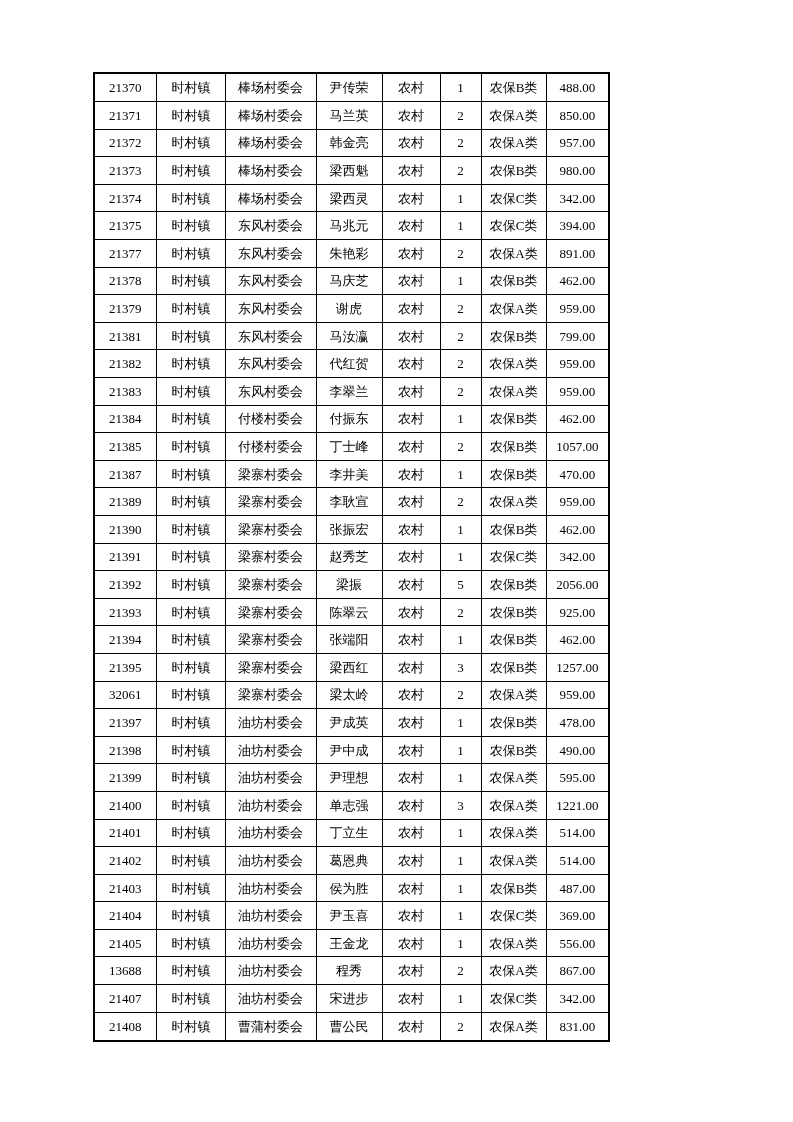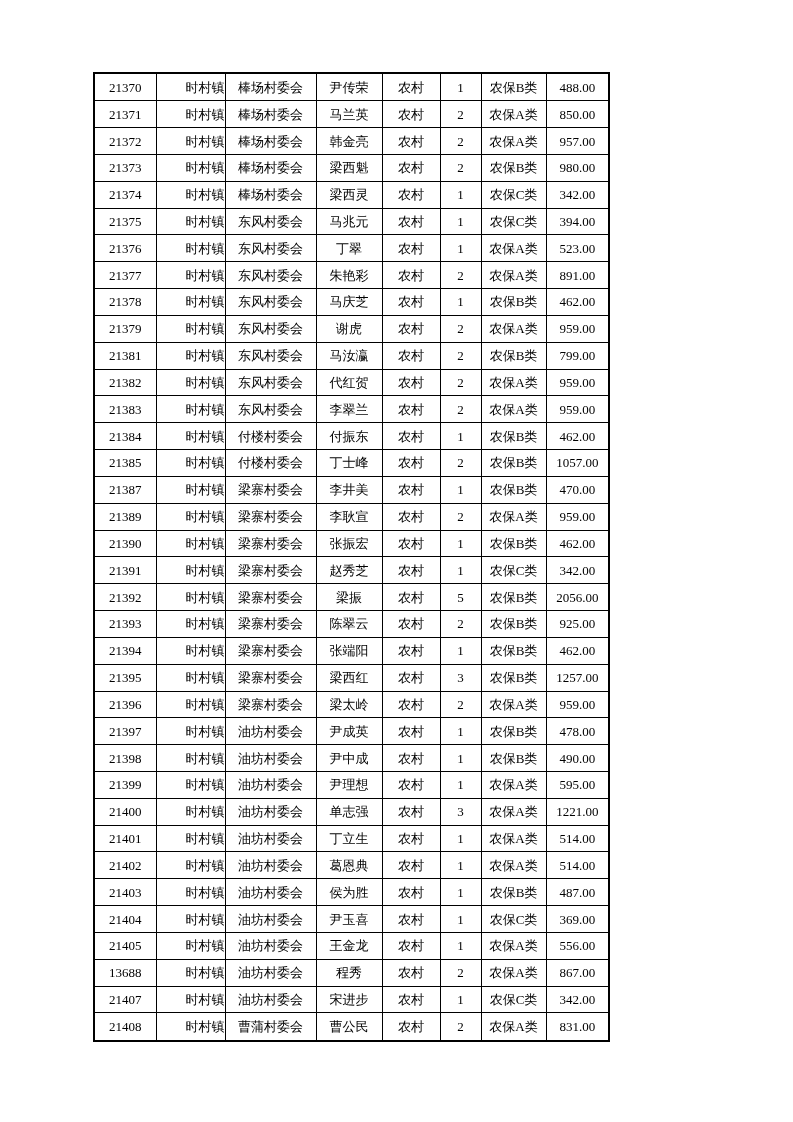--- a/index.html
+++ b/index.html
@@ -29,21 +29,21 @@
   table.grid td {
     border: 1px solid #000000;
     font-size: 13px;
     color: #000000;
     padding: 0;
     white-space: nowrap;
     overflow: hidden;
     vertical-align: middle;
     line-height: 1;
   }
-  table.grid td.align-left   { text-align: right; padding-left: 1px; }
+  table.grid td.align-left   { text-align: center; padding-left: 1px; }
   table.grid td.align-center { text-align: center; }
 </style>
 </head>
 <body>
 
 <div class="page">
   <table class="grid">
     <colgroup>
         <col style="width: 62px;">
         <col style="width: 69px;">
@@ -109,30 +109,20 @@
           <td class="align-center">21375</td>
           <td class="align-left">时村镇</td>
           <td class="align-center">东风村委会</td>
           <td class="align-center">马兆元</td>
           <td class="align-center">农村</td>
           <td class="align-center">1</td>
           <td class="align-center">农保C类</td>
           <td class="align-center">394.00</td>
         </tr>
         <tr>
-          <td class="align-center">21376</td>
-          <td class="align-left">时村镇</td>
-          <td class="align-center">东风村委会</td>
-          <td class="align-center">丁翠</td>
-          <td class="align-center">农村</td>
-          <td class="align-center">1</td>
-          <td class="align-center">农保A类</td>
-          <td class="align-center">523.00</td>
-        </tr>
-        <tr>
           <td class="align-center">21377</td>
           <td class="align-left">时村镇</td>
           <td class="align-center">东风村委会</td>
           <td class="align-center">朱艳彩</td>
           <td class="align-center">农村</td>
           <td class="align-center">2</td>
           <td class="align-center">农保A类</td>
           <td class="align-center">891.00</td>
         </tr>
         <tr>
@@ -279,21 +269,21 @@
           <td class="align-center">21395</td>
           <td class="align-left">时村镇</td>
           <td class="align-center">梁寨村委会</td>
           <td class="align-center">梁西红</td>
           <td class="align-center">农村</td>
           <td class="align-center">3</td>
           <td class="align-center">农保B类</td>
           <td class="align-center">1257.00</td>
         </tr>
         <tr>
-          <td class="align-center">21396</td>
+          <td class="align-center">32061</td>
           <td class="align-left">时村镇</td>
           <td class="align-center">梁寨村委会</td>
           <td class="align-center">梁太岭</td>
           <td class="align-center">农村</td>
           <td class="align-center">2</td>
           <td class="align-center">农保A类</td>
           <td class="align-center">959.00</td>
         </tr>
         <tr>
           <td class="align-center">21397</td>

